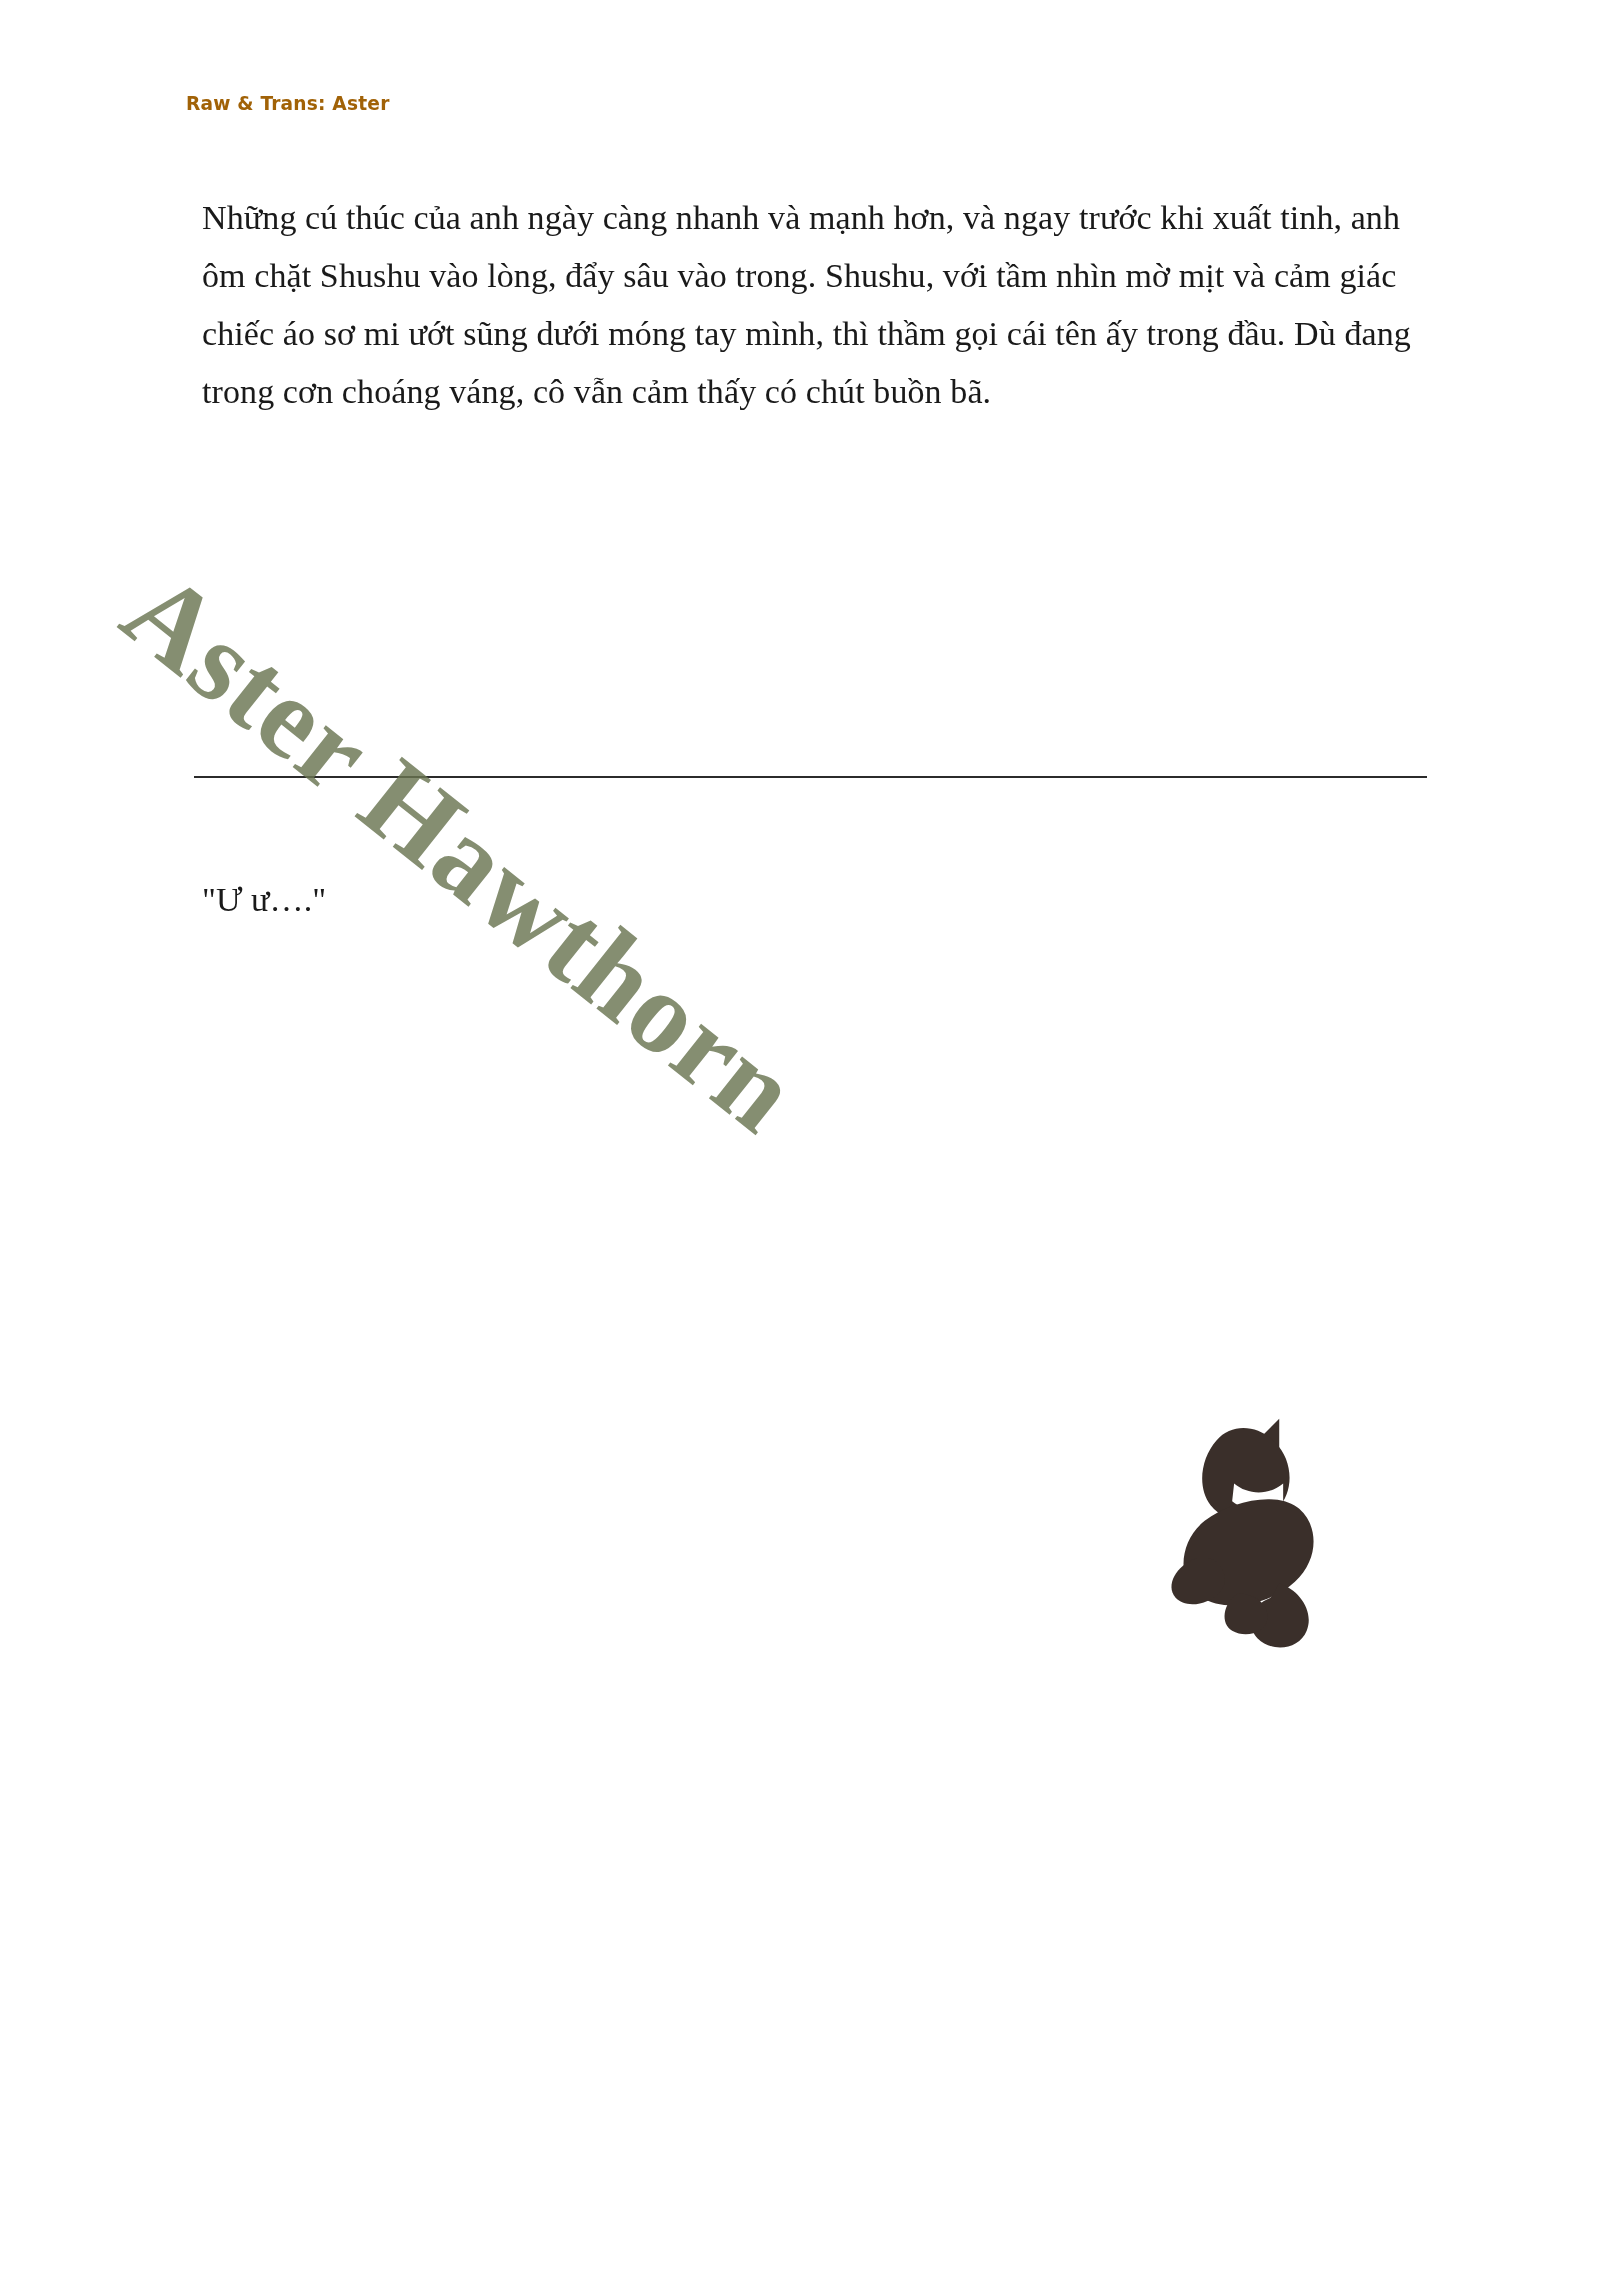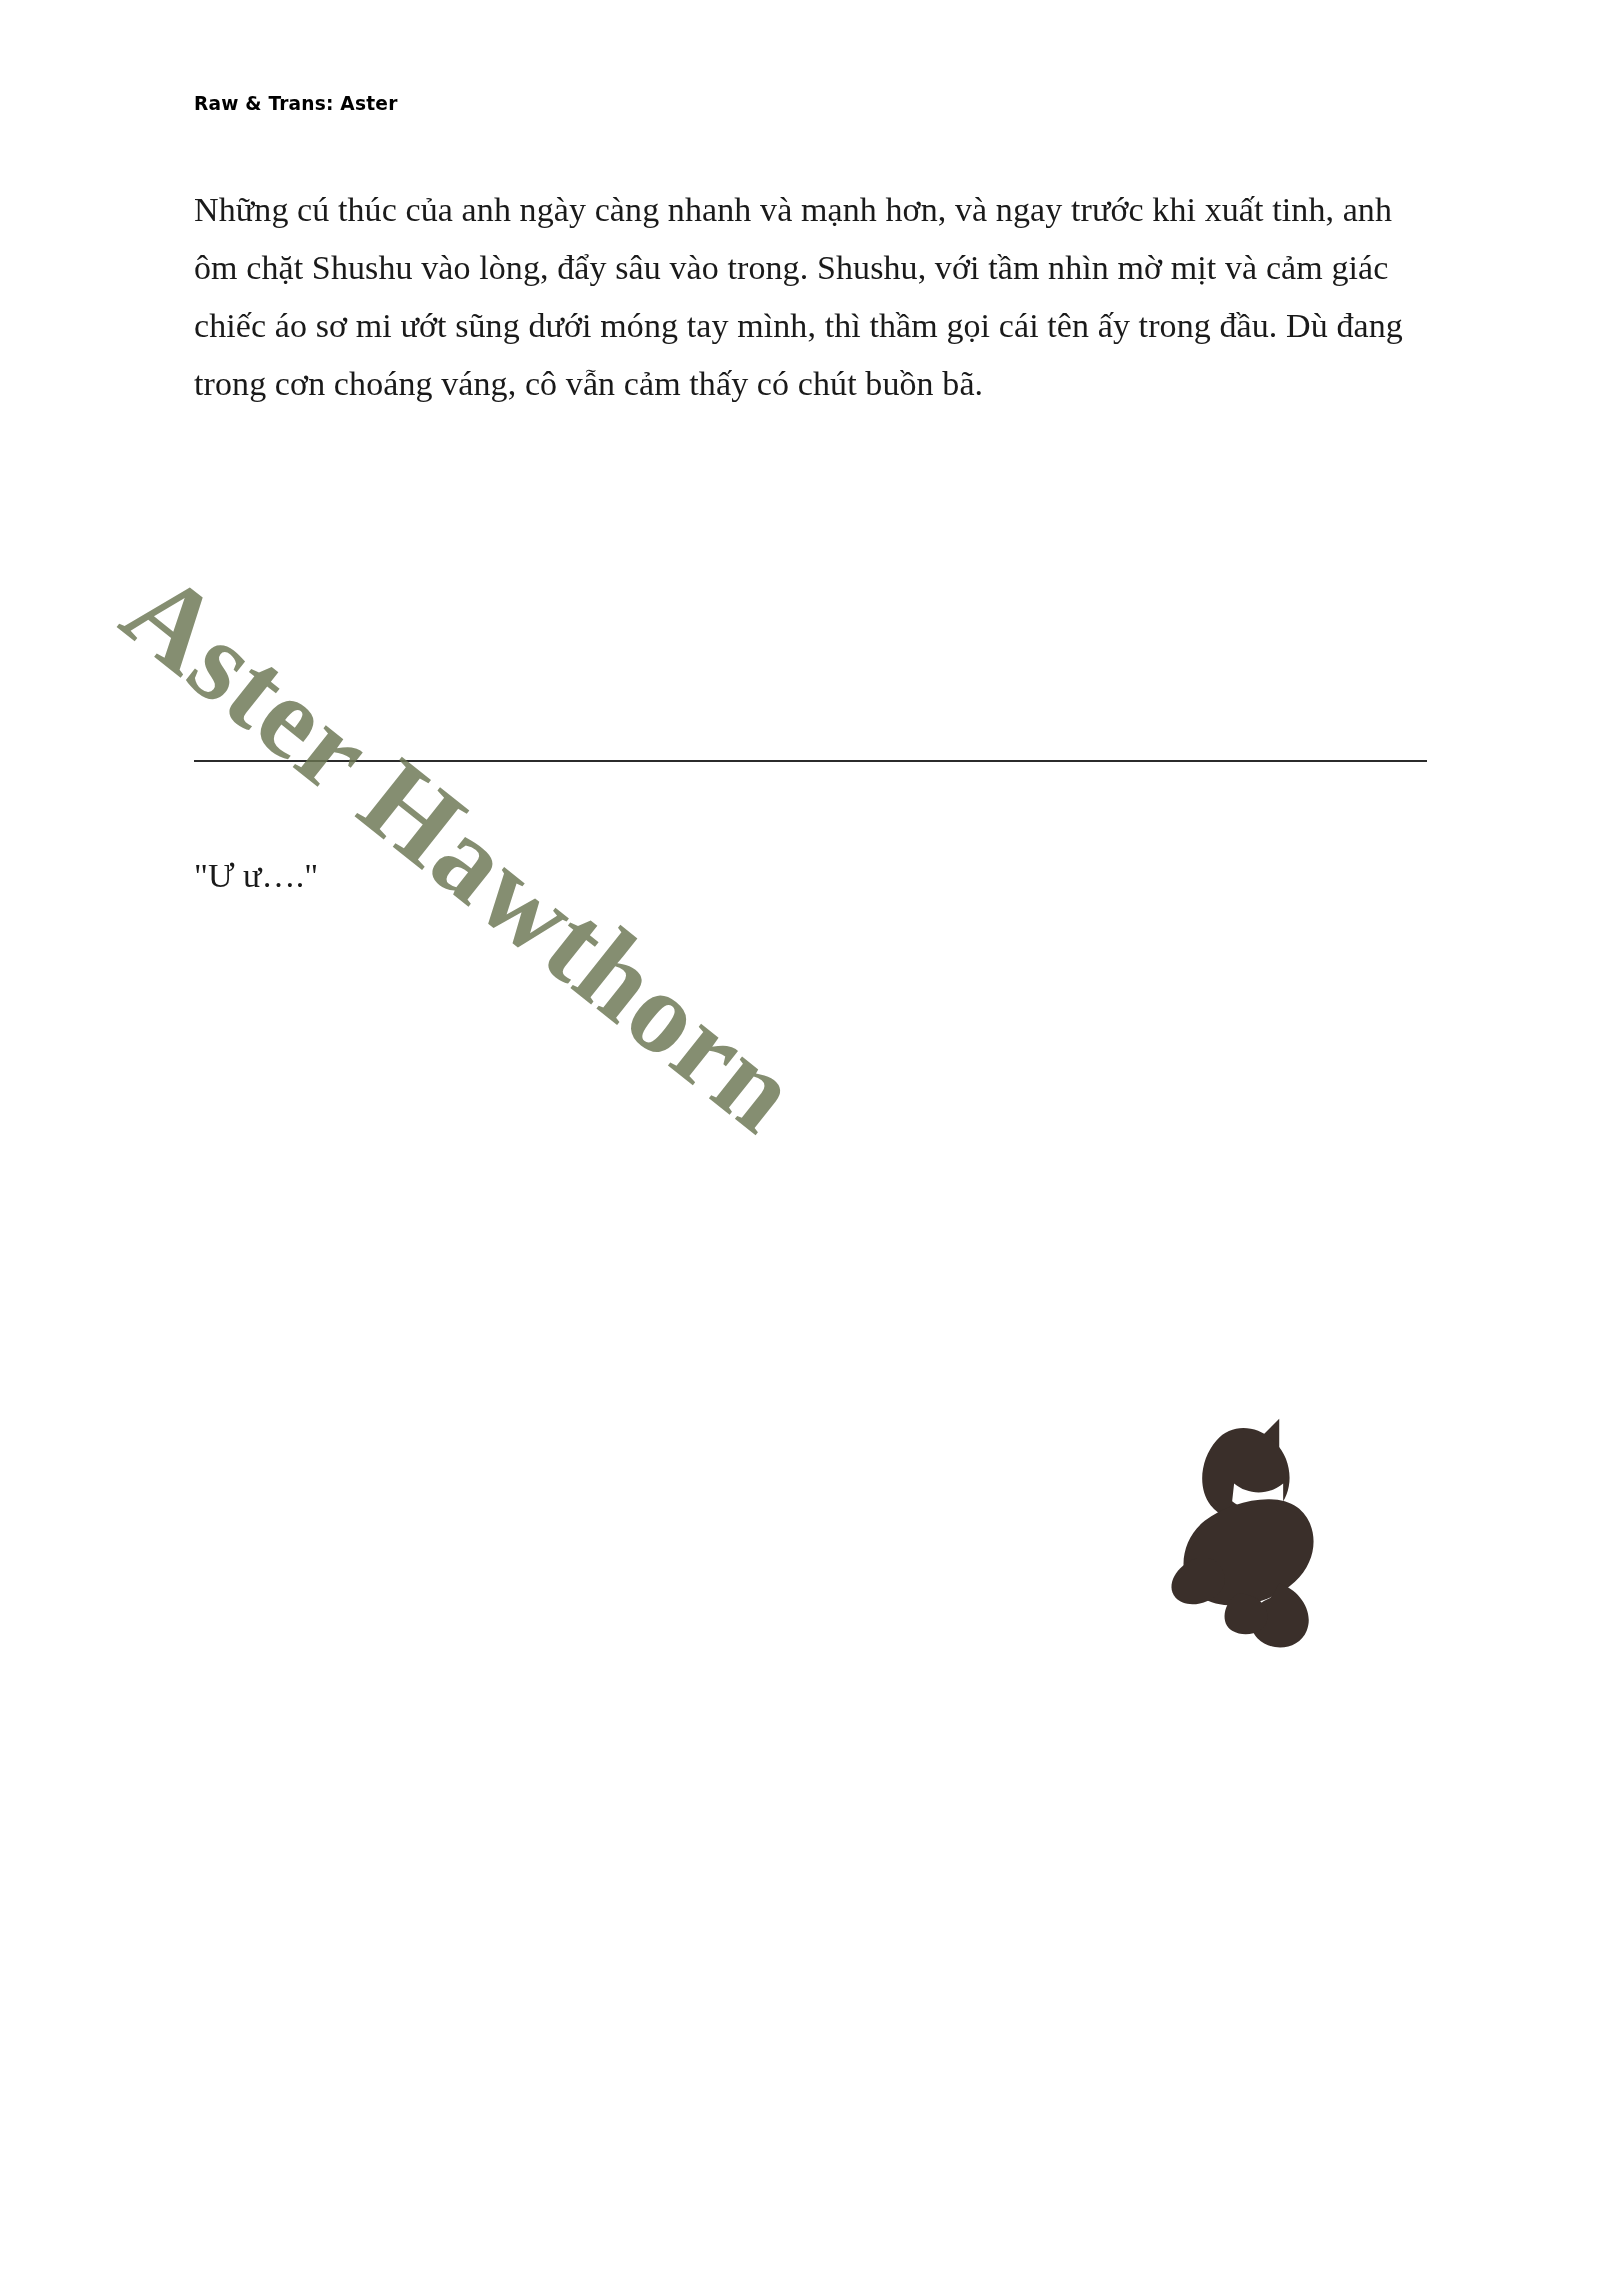--- a/index.html
+++ b/index.html
@@ -21,38 +21,37 @@
     background: #ffffff;
   }
 
   .header {
     position: absolute;
     left: 186px;
     top: 93px;
     font-family: "DejaVu Sans", sans-serif;
     font-size: 18.6px;
     font-weight: bold;
-    color: #000000;
+    color: #a16207;
     letter-spacing: 0.2px;
-    margin-left: 8px;
   }
 
   .content {
     position: absolute;
     left: 194px;
     top: 181px;
     width: 1245px;
   }
 
   .para {
     font-family: "Liberation Serif", serif;
     font-size: 34px;
     line-height: 58px;
     color: #1a1a1a;
-    margin: 0;
+    margin: 8px;
     text-align: left;
     letter-spacing: 0.1px;
   }
 
   .gap-lg { height: 137px; }
   .gap-md { height: 125px; }
   .gap-sm { height: 106px; }
 
   .divider-wrap {
     height: 172px;

